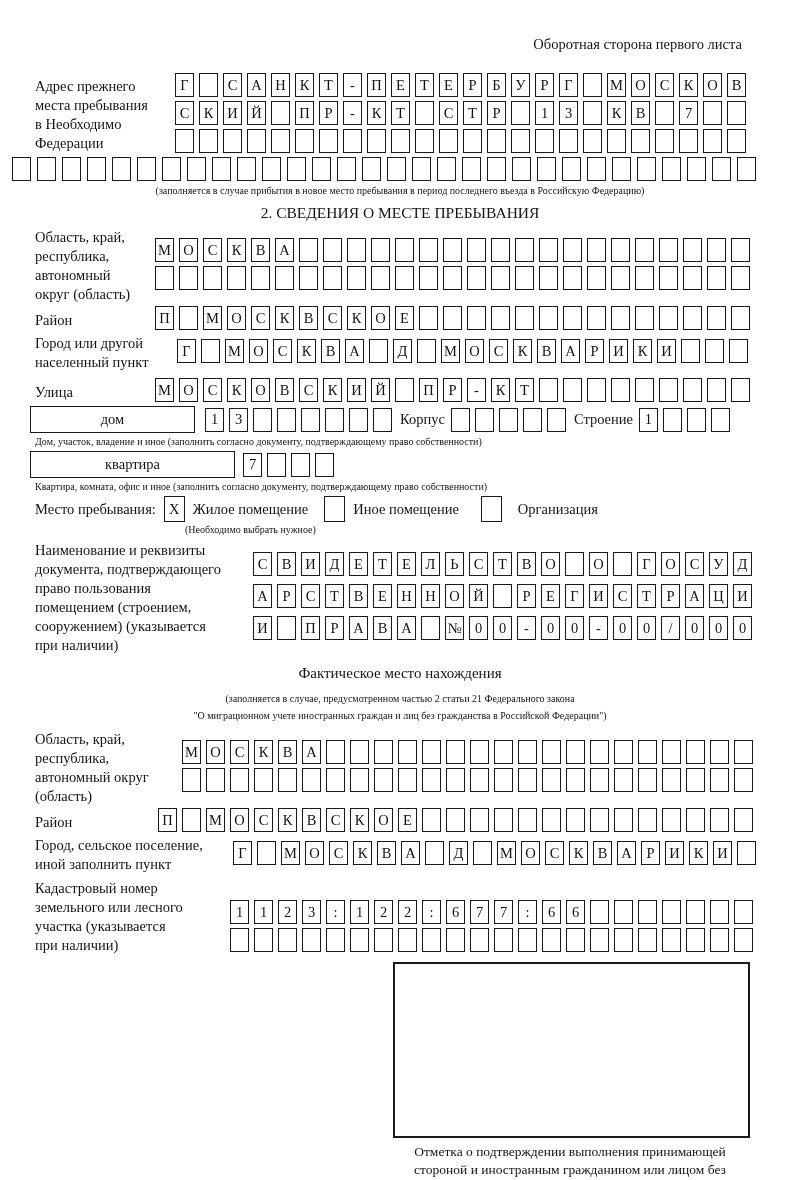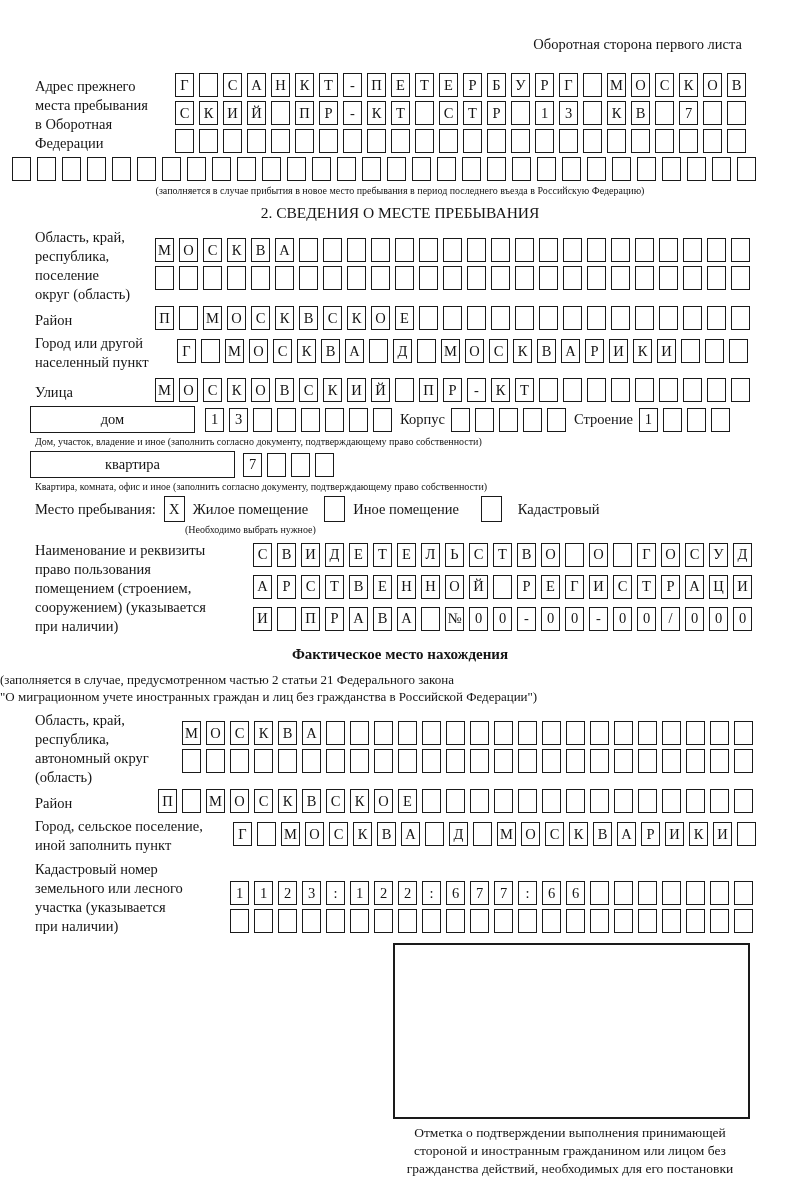--- a/index.html
+++ b/index.html
@@ -50,22 +50,22 @@
   .inline-lbl { font-size: 14.5px; white-space: nowrap; }
 
   .checkbox {
     width: 21px; height: 26px; flex-shrink: 0;
     border: 1.8px solid #1a1a1a;
     display: flex; align-items: center; justify-content: center;
     font-size: 14.5px;
   }
   .stayrow { display: flex; align-items: center; margin-left: 35px; margin-top: 4px; }
 
-  .fact-title { text-align: center; font-weight: bold; font-size: 15px; }
-  .fact-note { text-align: left; font-size: 13px; line-height: 17px; }
+  .fact-title { text-align: center; font-weight: normal; font-size: 15px; }
+  .fact-note { text-align: center; font-size: 10px; line-height: 17px; }
 
   .stampbox {
     border: 2px solid #1a1a1a;
     width: 357px; height: 176px;
     margin-left: 393px; margin-top: 6px;
   }
   .stamp-caption {
     width: 390px; margin-left: 375px; margin-top: 5px;
     text-align: center; font-size: 13.5px; line-height: 18px;
   }
@@ -74,21 +74,21 @@
 <body>
 
 <div class="page">
 
   <div class="hdr-right">Оборотная сторона первого листа</div>
 
   <div class="frow" style="margin-top:20px">
     <div class="lbl lw140">
       <div>Адрес прежнего</div>
       <div>места пребывания</div>
-      <div>в Оборотная</div>
+      <div>в Необходимо</div>
       <div>Федерации</div>
     </div>
     <div>
       <div class="cells">
           <span class="cell">Г</span>
           <span class="cell"></span>
           <span class="cell">С</span>
           <span class="cell">А</span>
           <span class="cell">Н</span>
           <span class="cell">К</span>
@@ -198,21 +198,21 @@
       <span class="cell"></span>
     </div>
   <div class="note note-center">(заполняется в случае прибытия в новое место пребывания в период последнего въезда в Российскую Федерацию)</div>
 
   <div class="sec-title" style="margin-top:8px; margin-bottom:6px">2. СВЕДЕНИЯ О МЕСТЕ ПРЕБЫВАНИЯ</div>
 
   <div class="frow">
     <div class="lbl lw120">
       <div>Область, край,</div>
       <div>республика,</div>
-      <div>поселение</div>
+      <div>автономный</div>
       <div>округ (область)</div>
     </div>
     <div>
       <div class="cells">
           <span class="cell">М</span>
           <span class="cell">О</span>
           <span class="cell">С</span>
           <span class="cell">К</span>
           <span class="cell">В</span>
           <span class="cell">А</span>
@@ -402,27 +402,28 @@
   </div>
   <div class="note note-left">Квартира, комната, офис и иное (заполнить согласно документу, подтверждающему право собственности)</div>
 
   <div class="stayrow">
     <span class="inline-lbl">Место пребывания:</span>
     <span class="checkbox" style="margin-left:8px">X</span>
     <span class="inline-lbl" style="margin-left:8px">Жилое помещение</span>
     <span class="checkbox" style="margin-left:16px"></span>
     <span class="inline-lbl" style="margin-left:8px">Иное помещение</span>
     <span class="checkbox" style="margin-left:22px"></span>
-    <span class="inline-lbl" style="margin-left:16px">Кадастровый</span>
+    <span class="inline-lbl" style="margin-left:16px">Организация</span>
   </div>
   <div class="note" style="margin-left:185px; margin-top:2px">(Необходимо выбрать нужное)</div>
 
   <div class="frow" style="margin-top:6px">
     <div class="lbl lw218">
       <div>Наименование и реквизиты</div>
+      <div>документа, подтверждающего</div>
       <div>право пользования</div>
       <div>помещением (строением,</div>
       <div>сооружением) (указывается</div>
       <div>при наличии)</div>
     </div>
     <div>
       <div class="cells" style="margin-bottom:8px">
           <span class="cell">С</span>
           <span class="cell">В</span>
           <span class="cell">И</span>

